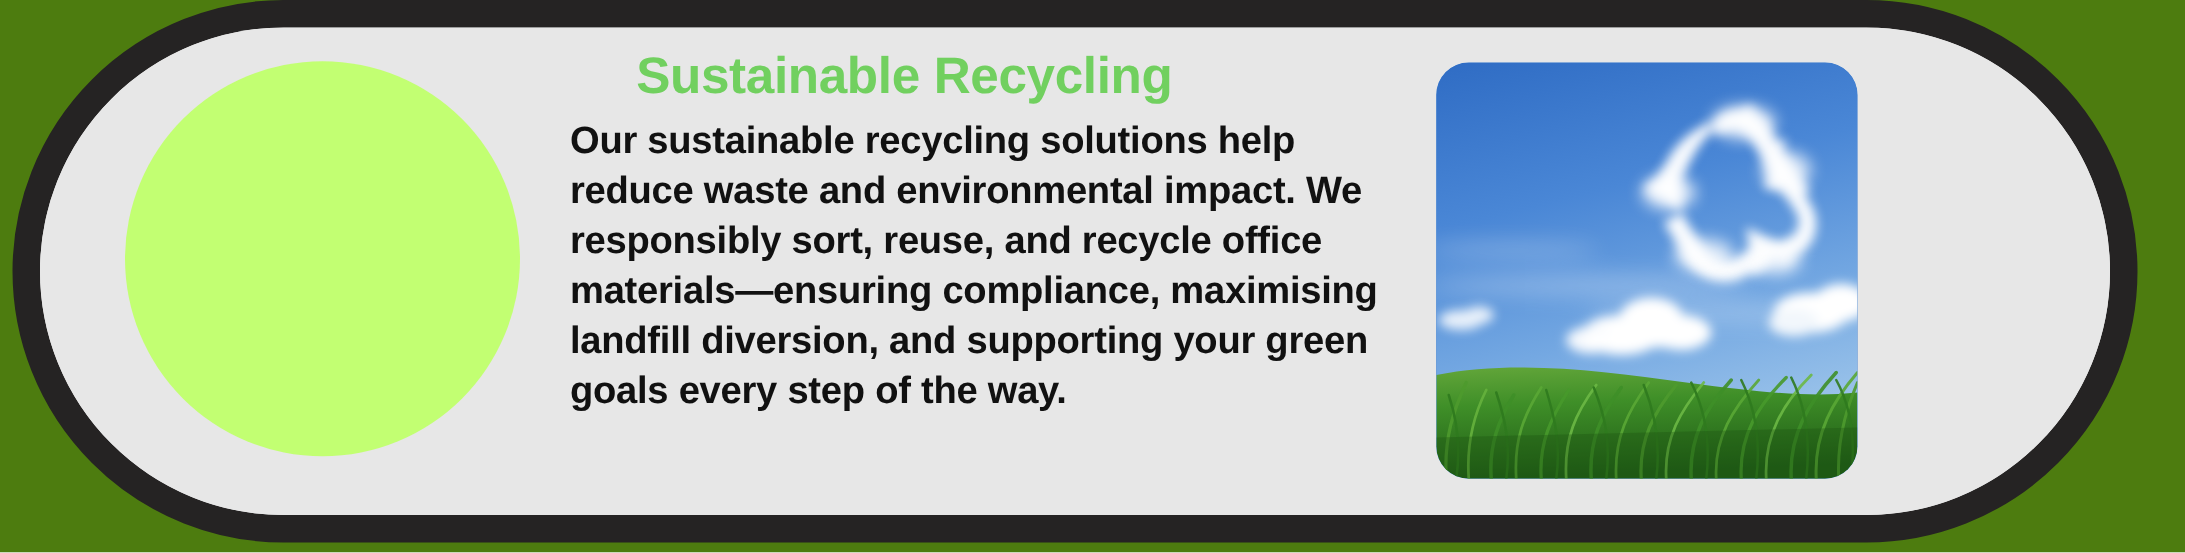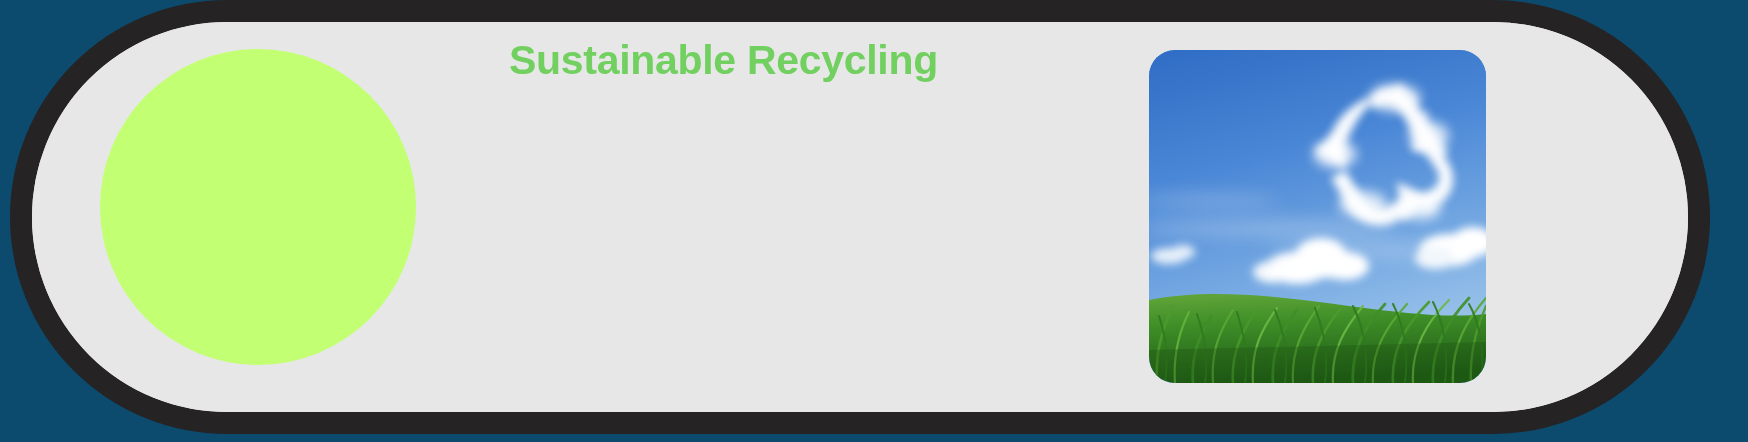--- a/index.html
+++ b/index.html
@@ -13,21 +13,21 @@
     height: 442px;
     overflow: hidden;
     font-family: "Liberation Sans", sans-serif;
   }
 
   
   #card-canvas {
     position: relative;
     width: 1748px;
     height: 442px;
-    background: #0c4a6e;
+    background: #4d7c0f;
     overflow: hidden;
   }
 
   
   .pill-frame {
     position: absolute;
     left: 10px;
     top: 0px;
     width: 1700px;
     height: 434px;
@@ -108,20 +108,21 @@
 
 <div id="card-canvas">
 
   <div class="pill-frame">
     <div class="pill-surface"></div>
 
     <div class="lime-circle"></div>
 
     <div class="text-column">
       <h1 class="card-title">Sustainable Recycling</h1>
+      <p class="card-body">Our sustainable recycling solutions help reduce waste and environmental impact. We responsibly sort, reuse, and recycle office materials—ensuring compliance, maximising landfill diversion, and supporting your green goals every step of the way.</p>
     </div>
 
     <div class="photo-frame">
       <svg class="photo-svg" viewBox="0 0 337 333" preserveAspectRatio="xMidYMid slice">
         <defs>
           <linearGradient id="skyGrad" x1="0" y1="0" x2="0.25" y2="1">
             <stop offset="0%" stop-color="#2f6cc4"></stop>
             <stop offset="38%" stop-color="#4a87d6"></stop>
             <stop offset="72%" stop-color="#74a8e2"></stop>
             <stop offset="100%" stop-color="#9cc4ea"></stop>

